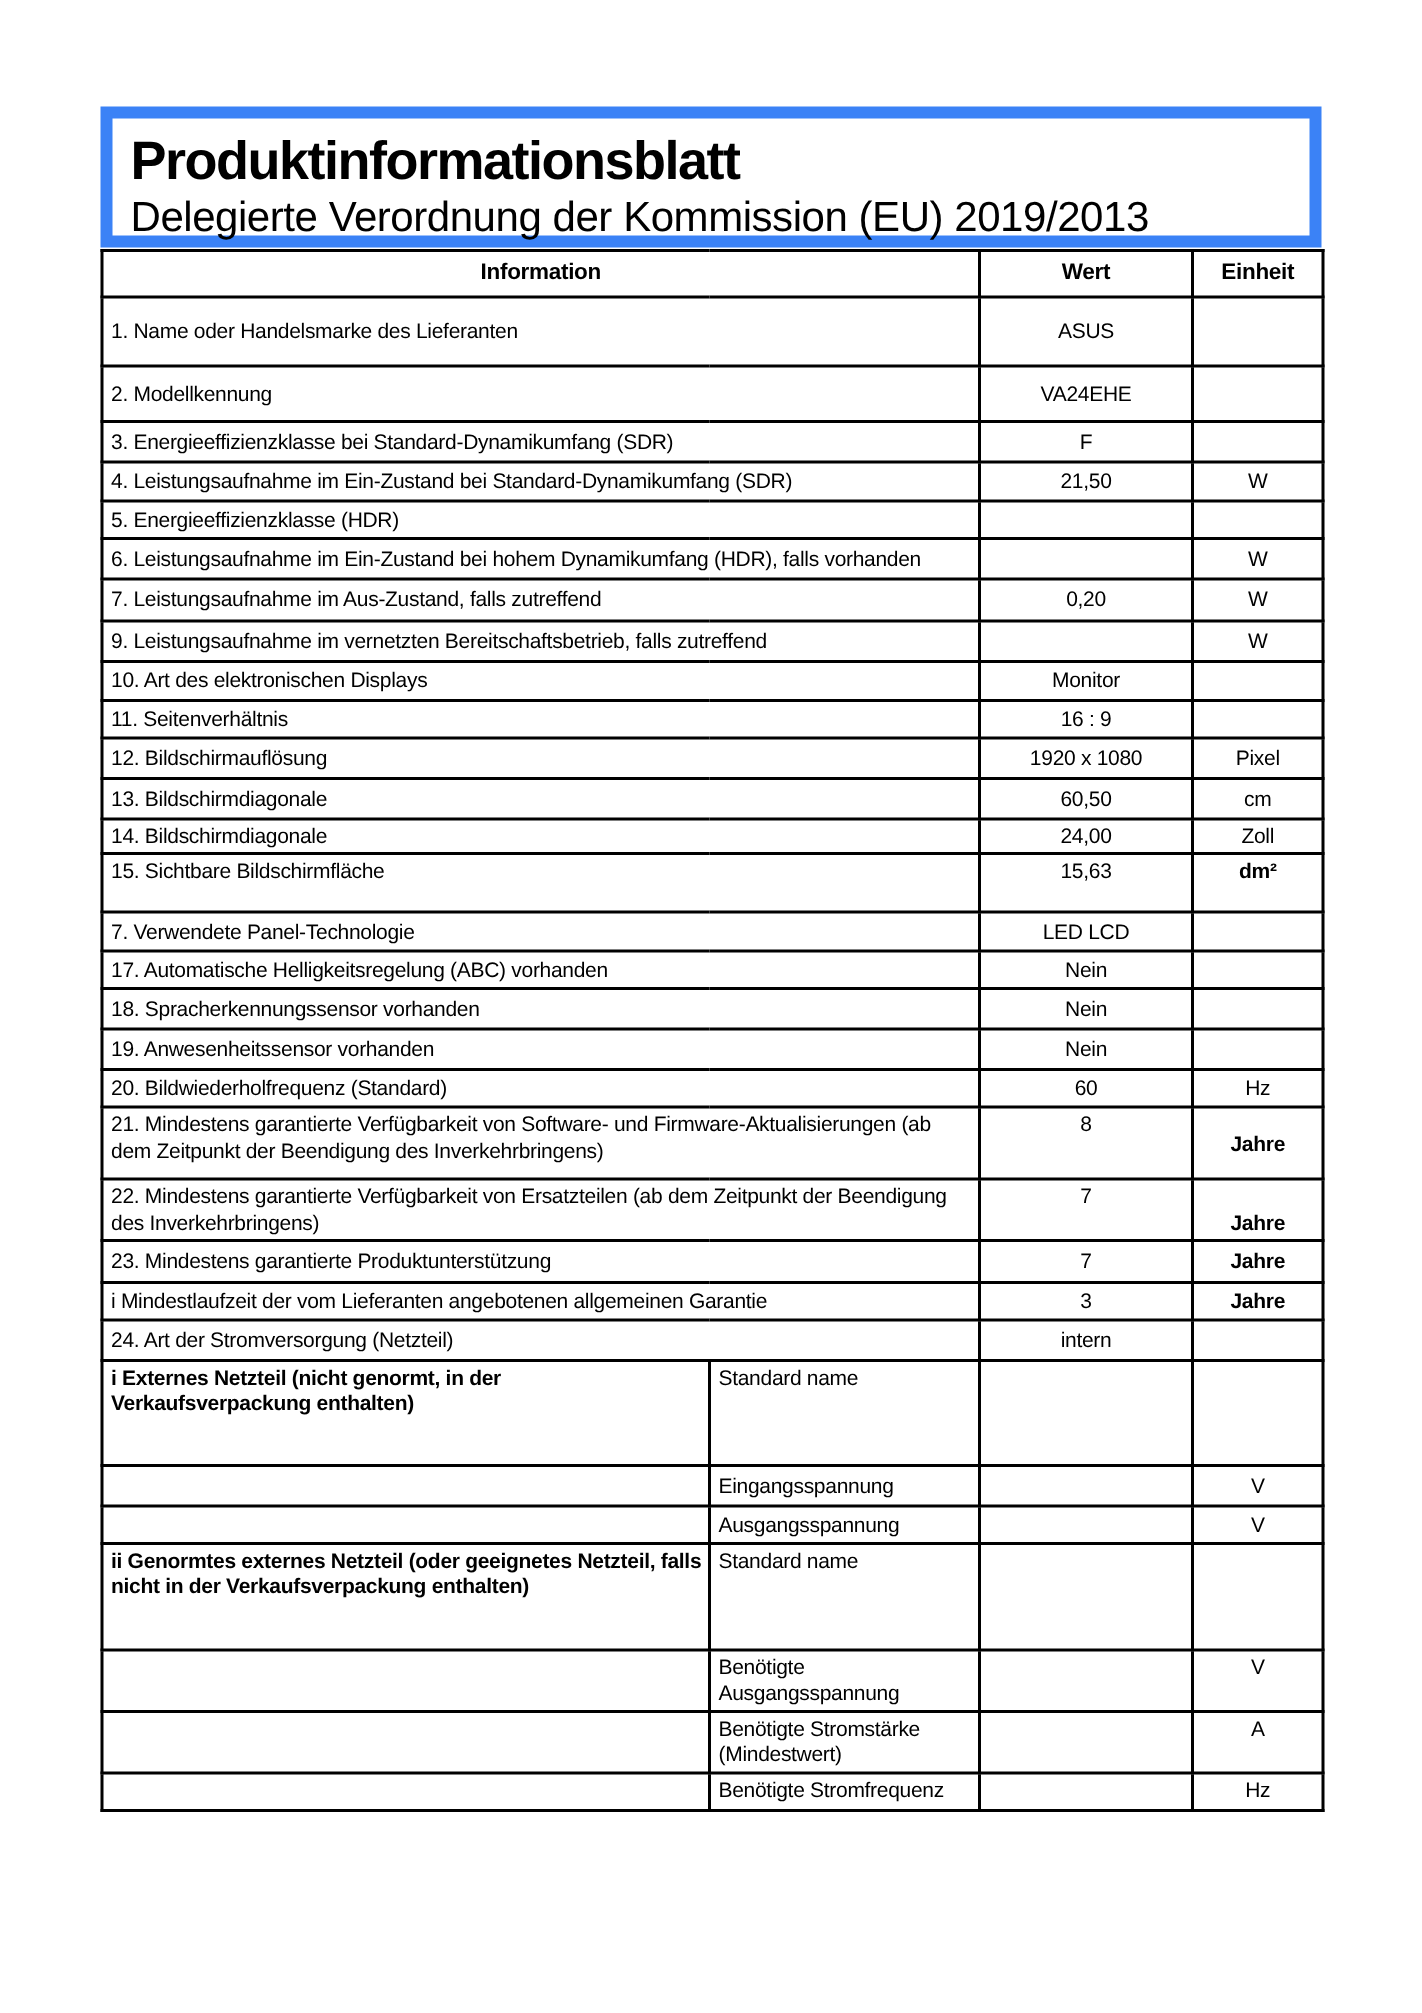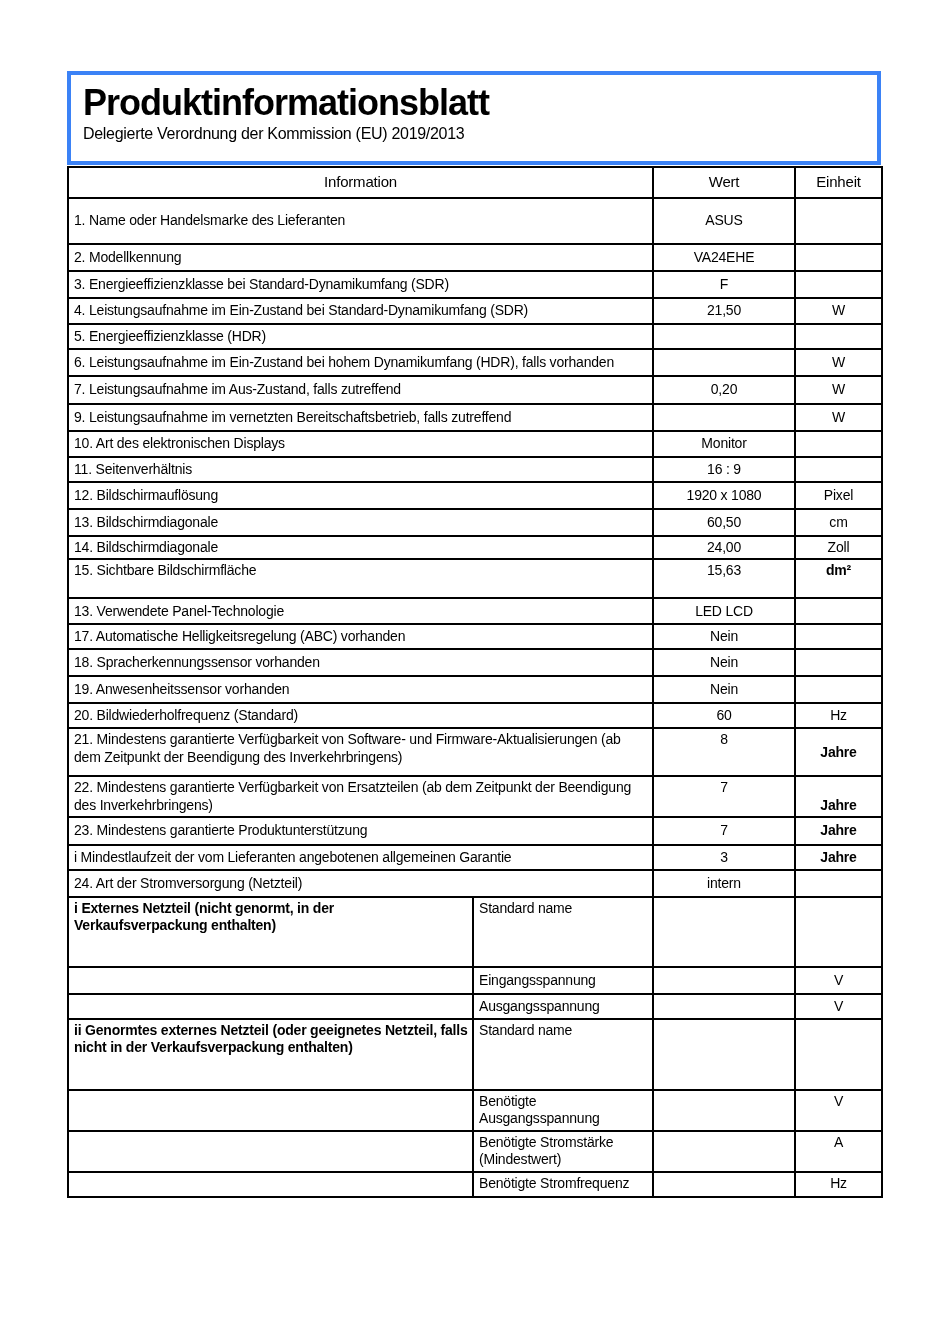--- a/index.html
+++ b/index.html
@@ -10,51 +10,51 @@
     color: #000000;
   }
   .sheet {
     position: absolute;
     left: 67px; top: 71px;
     width: 814px;
   }
   .title-box {
     width: 814px;
     height: 94px;
-    border: 4px solid #3b82f6;
+    border: 8px solid #3b82f6;
     padding: 8px 12px 0 12px;
   }
   .doc-title {
     font-size: 36px;
     font-weight: bold;
     letter-spacing: -1px;
     line-height: 1.12;
   }
   .doc-subtitle {
-    font-size: 16px;
+    font-size: 28px;
     letter-spacing: -0.3px;
     margin-top: 2px;
   }
   table.info-table {
     width: 814px;
     table-layout: fixed;
     border-collapse: collapse;
     margin-top: 1px;
     font-size: 14px;
     letter-spacing: -0.2px;
     line-height: 1.24;
   }
   .info-table th, .info-table td {
     border: 2px solid #000000;
     vertical-align: middle;
     overflow: hidden;
   }
   .info-table th {
     font-size: 15px;
-    font-weight: normal;
+    font-weight: bold;
     text-align: center;
     height: 31px;
   }
   td.label {
     text-align: left;
     padding: 2px 2px 2px 5px;
   }
   td.sublabel {
     text-align: left;
     padding: 2px 2px 2px 5px;
@@ -89,21 +89,21 @@
         <th>Wert</th>
         <th>Einheit</th>
       </tr>
     </thead>
     <tbody>
         <tr style="height: 46px;">
           <td class="label" colspan="2">1. Name oder Handelsmarke des Lieferanten</td>
           <td class="value">ASUS</td>
           <td class="unit"></td>
         </tr>
-        <tr style="height: 27px;">
+        <tr style="height: 37px;">
           <td class="label" colspan="2">2. Modellkennung</td>
           <td class="value">VA24EHE</td>
           <td class="unit"></td>
         </tr>
         <tr style="height: 27px;">
           <td class="label" colspan="2">3. Energieeffizienzklasse bei Standard-Dynamikumfang (SDR)</td>
           <td class="value">F</td>
           <td class="unit"></td>
         </tr>
         <tr style="height: 26px;">
@@ -155,21 +155,21 @@
           <td class="label" colspan="2">14. Bildschirmdiagonale</td>
           <td class="value">24,00</td>
           <td class="unit">Zoll</td>
         </tr>
         <tr class="v-top" style="height: 39px;">
           <td class="label" colspan="2">15. Sichtbare Bildschirmfläche</td>
           <td class="value">15,63</td>
           <td class="unit bold">dm²</td>
         </tr>
         <tr style="height: 26px;">
-          <td class="label" colspan="2">13. Verwendete Panel-Technologie</td>
+          <td class="label" colspan="2">7. Verwendete Panel-Technologie</td>
           <td class="value">LED LCD</td>
           <td class="unit"></td>
         </tr>
         <tr style="height: 25px;">
           <td class="label" colspan="2">17. Automatische Helligkeitsregelung (ABC) vorhanden</td>
           <td class="value">Nein</td>
           <td class="unit"></td>
         </tr>
         <tr style="height: 27px;">
           <td class="label" colspan="2">18. Spracherkennungssensor vorhanden</td>

